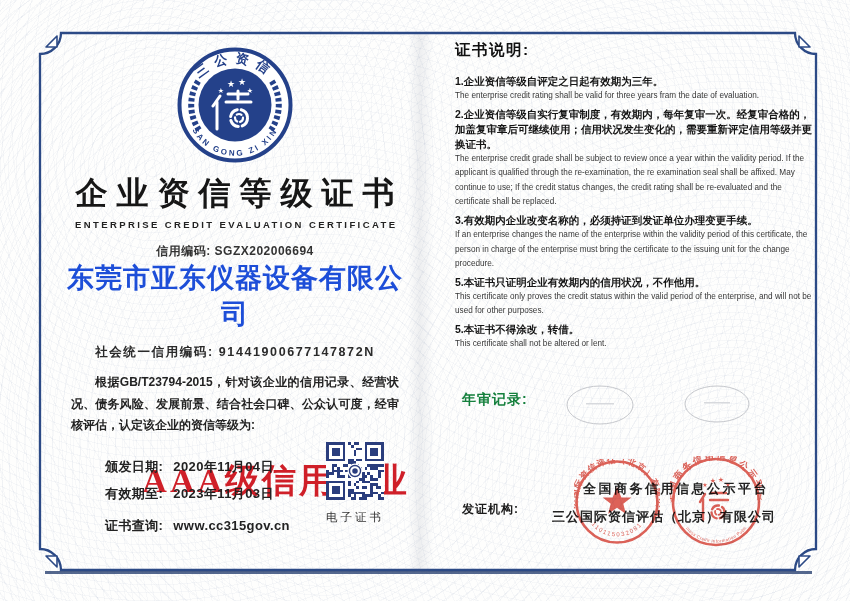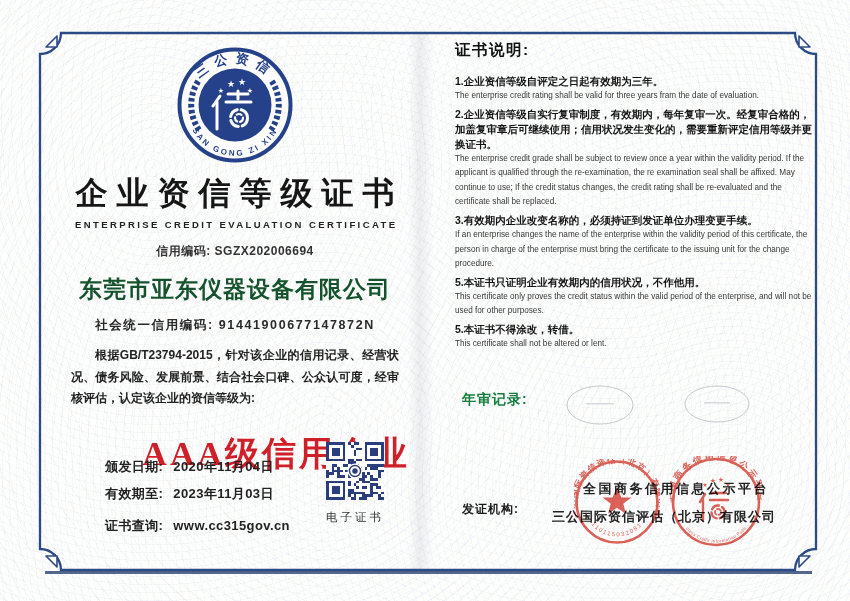--- a/index.html
+++ b/index.html
@@ -13,21 +13,21 @@
       repeating-radial-gradient(circle at 86% 80%, rgba(110,130,170,.05) 0 1px, transparent 1px 7px);}
   .frame-svg{position:absolute;left:0;top:0;}
   .fold-shadow{position:absolute;left:408px;top:34px;width:26px;height:537px;pointer-events:none;
     background:linear-gradient(90deg, rgba(90,100,125,0) 0%, rgba(90,100,125,.10) 45%, rgba(255,255,255,0) 100%);}
   
   .page-left{position:absolute;left:60px;top:36px;width:350px;text-align:center;color:#1c1c1c;}
   .logo-wrap{margin-top:10px;}
   .cert-title{margin-top:4px;font-size:32px;font-weight:bold;letter-spacing:9px;text-indent:9px;color:#161616;}
   .cert-subtitle{margin-top:3px;font-size:9.5px;font-weight:bold;letter-spacing:2.4px;text-indent:2.4px;color:#222;}
   .credit-code{margin-top:13px;font-size:12px;font-weight:bold;color:#333;letter-spacing:.5px;}
-  .company-name{margin-top:14px;font-size:23px;font-weight:bold;color:#14532d;letter-spacing:1px;}
+  .company-name{font-size:27px;font-weight:bold;color:#1d4ed8;letter-spacing:1px;}
   .uscc{margin-top:12px;font-size:12.5px;font-weight:bold;color:#2a2a2a;letter-spacing:1.6px;}
   .body-par{margin:11px 11px 0;font-size:12px;font-weight:600;line-height:1.8;text-align:justify;text-indent:2em;color:#222;}
   .rating{margin-top:21px;font-family:"Liberation Serif","DejaVu Serif",serif;font-size:34px;font-weight:bold;color:#cf1f28;letter-spacing:3px;text-align:right;}
   .fields{position:absolute;left:105px;top:458px;text-align:left;}
   .field-row{font-size:13px;font-weight:bold;color:#222;margin-bottom:9px;letter-spacing:.4px;}
   .field-row.query{margin-top:14px;}
   .field-row .val{margin-left:6px;}
   .qr-block{position:absolute;left:326px;top:442px;width:58px;text-align:left;}
   .qr-caption{margin-top:6px;font-family:"Liberation Serif","DejaVu Serif",serif;font-size:11.5px;letter-spacing:3px;color:#333;}
   

